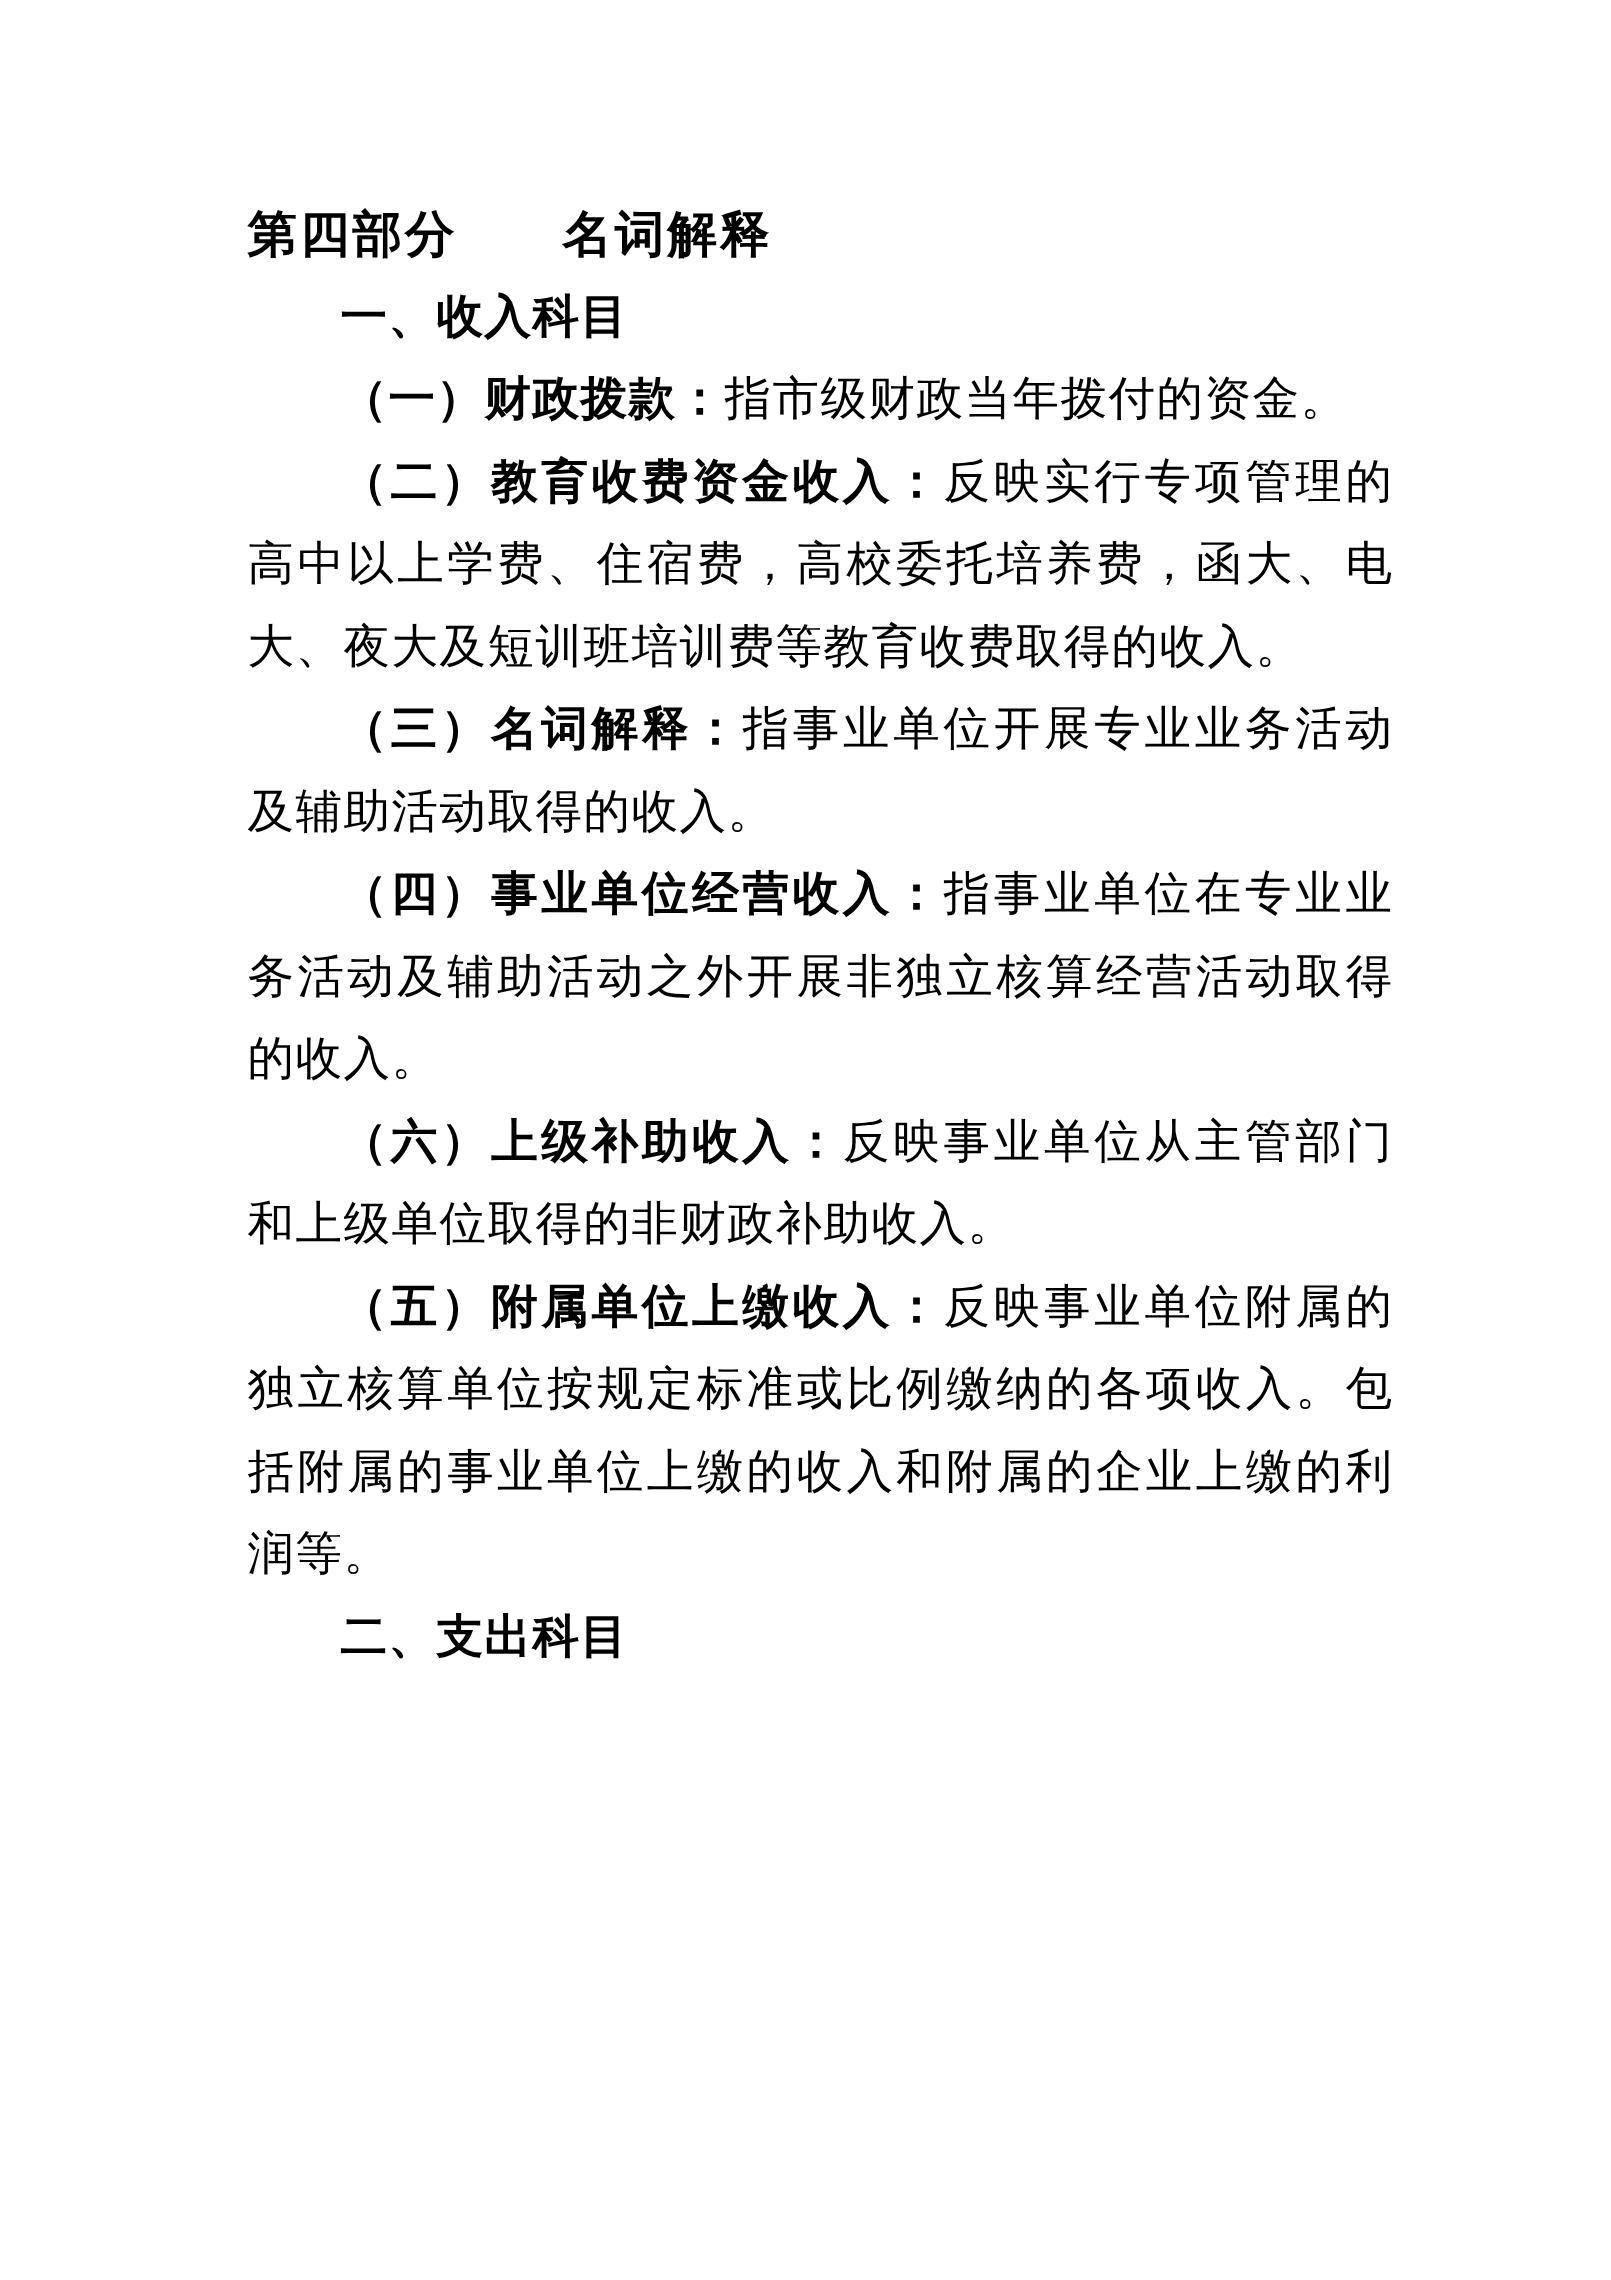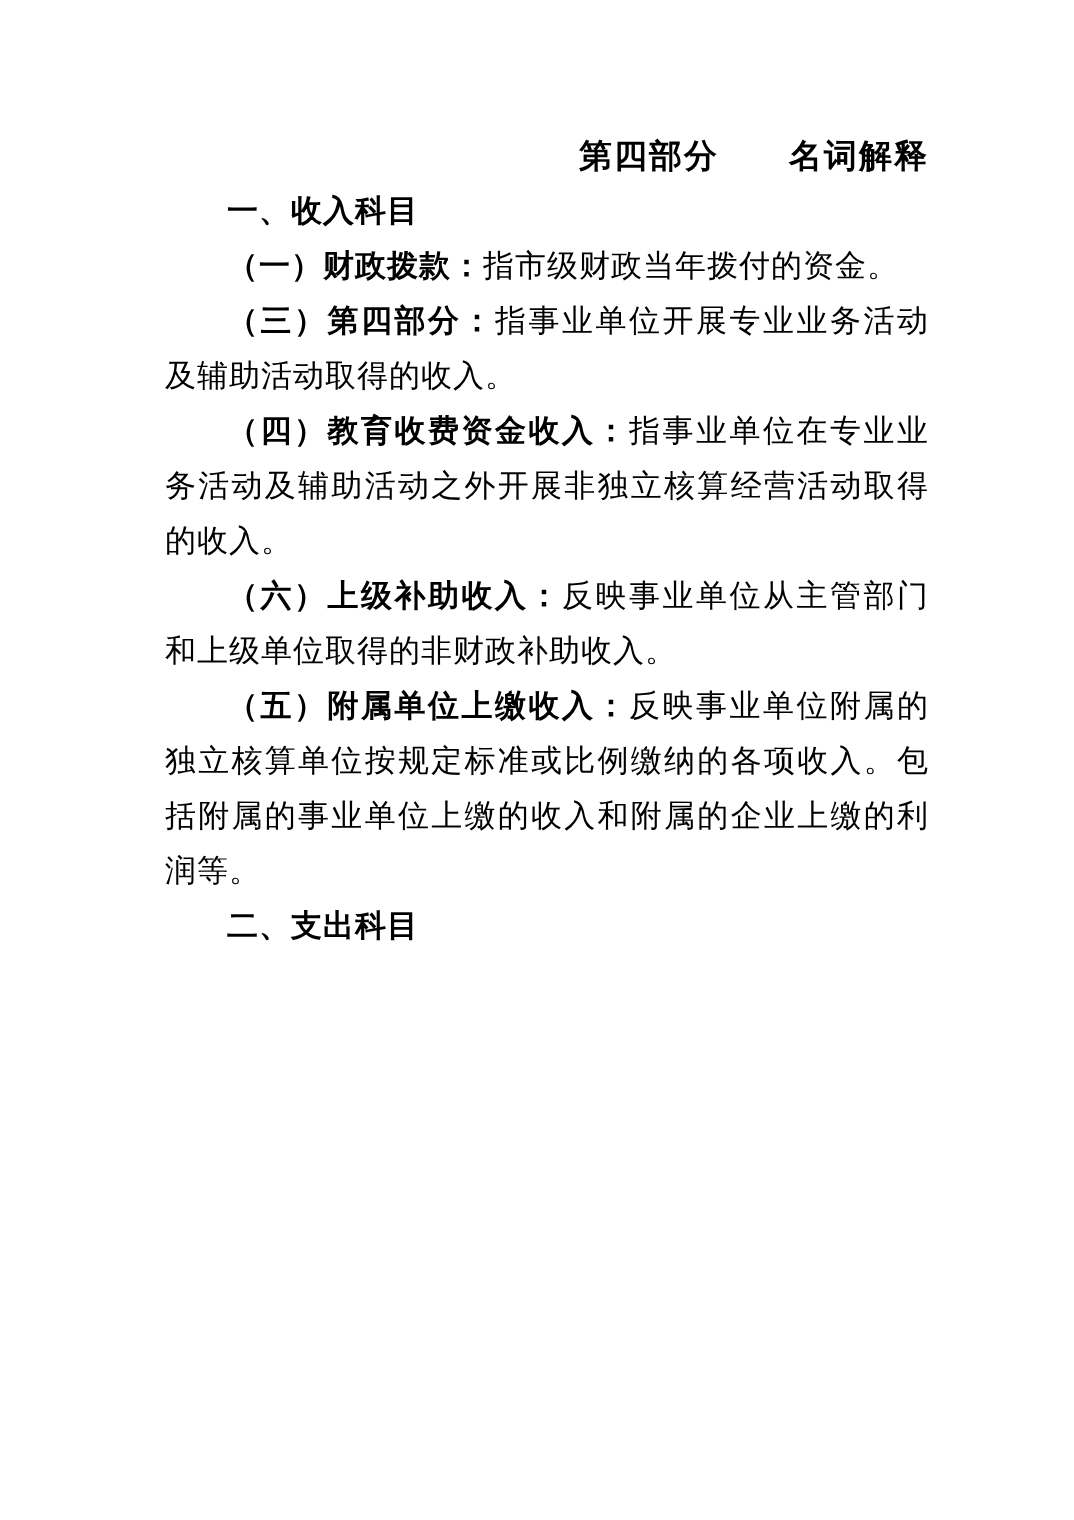--- a/index.html
+++ b/index.html
@@ -16,21 +16,21 @@
     box-sizing: border-box;
     padding: 128px 145px 0 165px;
     color: #000000;
     overflow: hidden;
   }
   .doc-title {
     font-family: "Liberation Sans", "DejaVu Sans", sans-serif;
     font-weight: bold;
     font-size: 33px;
     line-height: 55px;
-    text-align: right;
+    text-align: left;
     margin: 0;
     letter-spacing: 2px;
   }
   .section-heading {
     font-family: Liberation Sans, sans-serif;
     font-weight: bold;
     font-size: 31px;
     line-height: 55px;
     margin: 0;
     text-indent: 2em;
@@ -57,24 +57,25 @@
 <body>
 
 <div class="page">
 
   <h1 class="doc-title">第四部分　　名词解释</h1>
 
   <h2 class="section-heading">一、收入科目</h2>
 
   <p class="para"><span class="term">（一）财政拨款：</span><span class="def">指市级财政当年拨付的资金。</span></p>
 
+  <p class="para"><span class="term">（二）教育收费资金收入：</span><span class="def">反映实行专项管理的高中以上学费、住宿费，高校委托培养费，函大、电大、夜大及短训班培训费等教育收费取得的收入。</span></p>
 
-  <p class="para"><span class="term">（三）第四部分：</span><span class="def">指事业单位开展专业业务活动及辅助活动取得的收入。</span></p>
+  <p class="para"><span class="term">（三）名词解释：</span><span class="def">指事业单位开展专业业务活动及辅助活动取得的收入。</span></p>
 
-  <p class="para"><span class="term">（四）教育收费资金收入：</span><span class="def">指事业单位在专业业务活动及辅助活动之外开展非独立核算经营活动取得的收入。</span></p>
+  <p class="para"><span class="term">（四）事业单位经营收入：</span><span class="def">指事业单位在专业业务活动及辅助活动之外开展非独立核算经营活动取得的收入。</span></p>
 
   <p class="para"><span class="term">（六）上级补助收入：</span><span class="def">反映事业单位从主管部门和上级单位取得的非财政补助收入。</span></p>
 
   <p class="para"><span class="term">（五）附属单位上缴收入：</span><span class="def">反映事业单位附属的独立核算单位按规定标准或比例缴纳的各项收入。包括附属的事业单位上缴的收入和附属的企业上缴的利润等。</span></p>
 
 
 
 
   <h2 class="section-heading">二、支出科目</h2>
 

